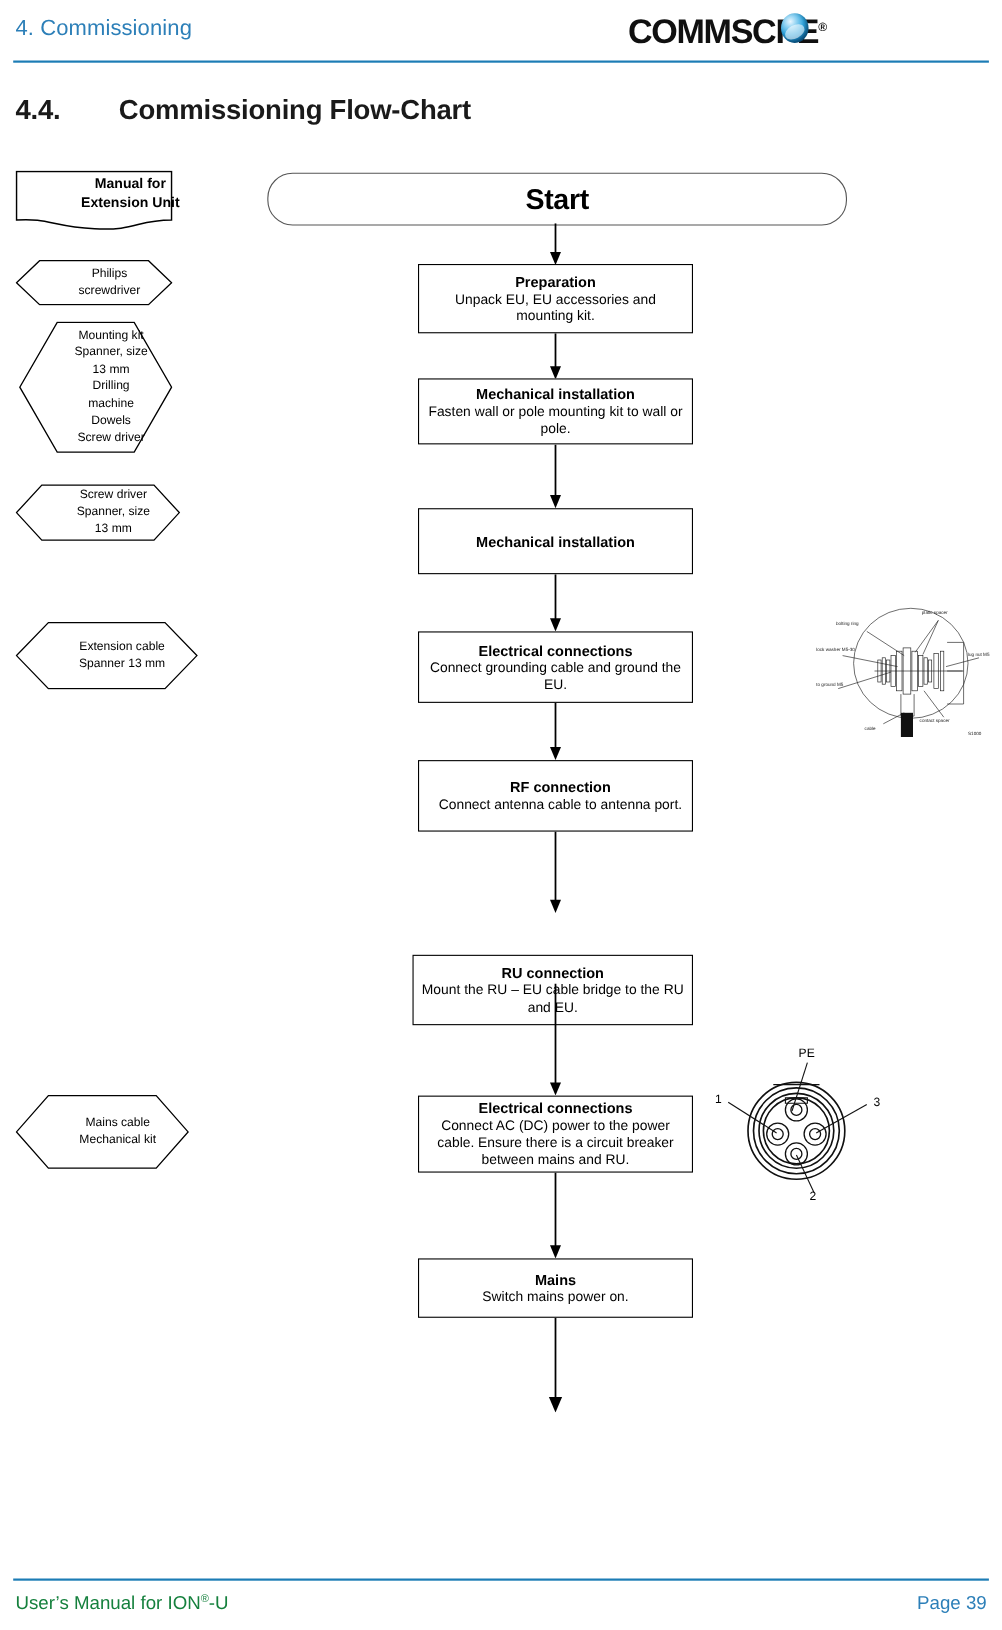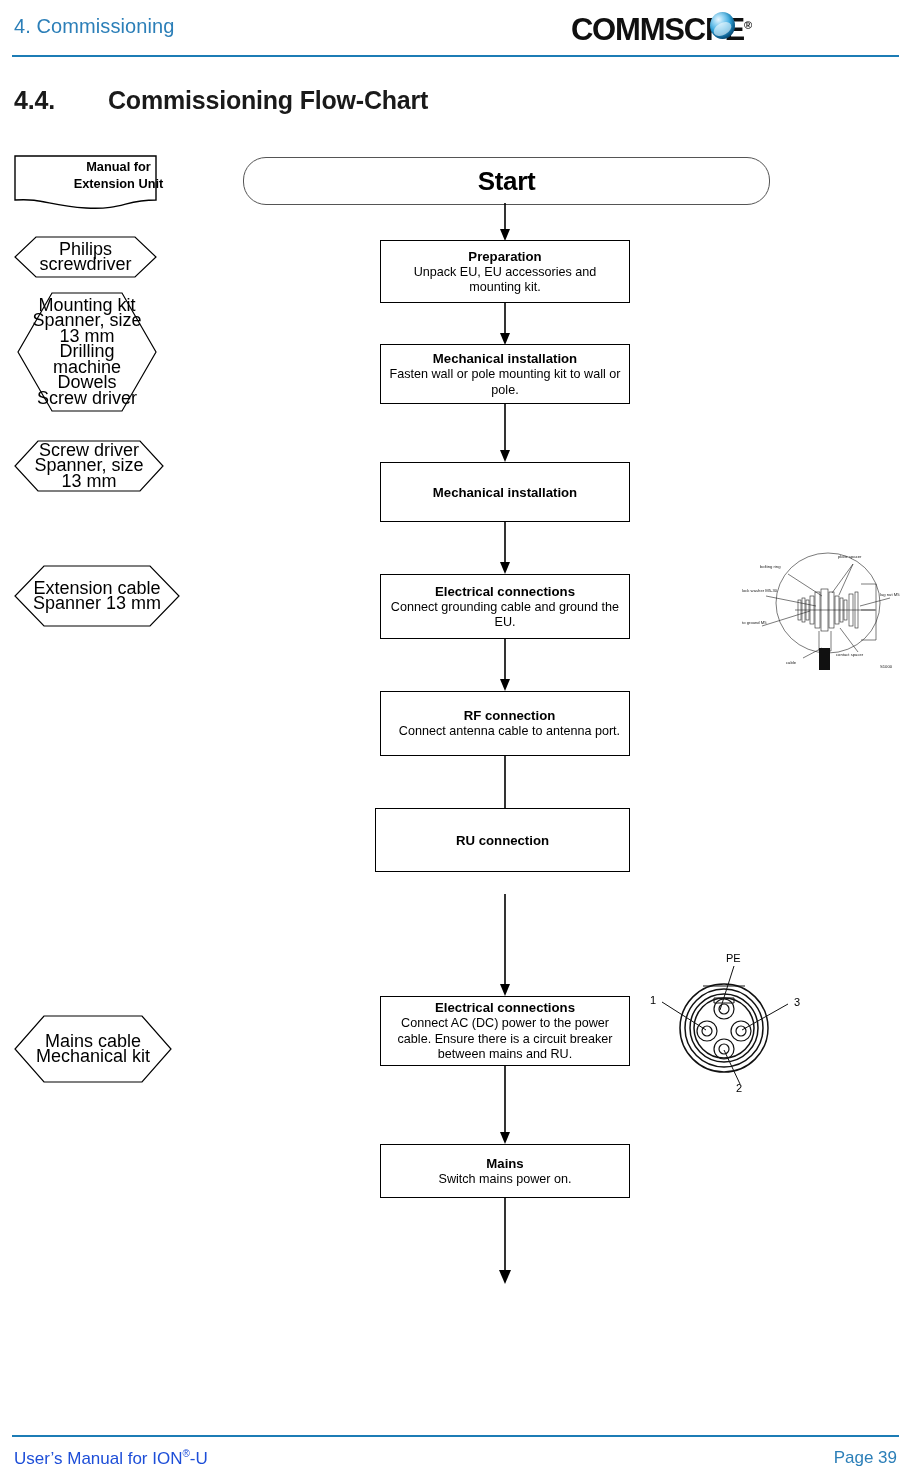--- a/index.html
+++ b/index.html
@@ -94,21 +94,21 @@
   #footer-rule {
     position: absolute;
     left: 12px; top: 1435px;
     width: 887px; height: 2px;
     background: #1C7CB5;
   }
   #footer-left {
     position: absolute;
     left: 14px; top: 1448px;
     font-size: 17px;
-    color: #1d4ed8;
+    color: #15803d;
     white-space: nowrap;
   }
   #footer-left sup { font-size: 10px; }
   #footer-right {
     position: absolute;
     right: 14px; top: 1448px;
     font-size: 17px;
     color: #2C7FB8;
     white-space: nowrap;
   }
@@ -156,28 +156,28 @@
   .hexnode {
     position: absolute;
   }
   .hexnode svg {
     position: absolute;
     left: 0; top: 0;
     width: 100%; height: 100%;
   }
   .hexnode .hextext {
     position: absolute;
-    left: 0; top: 0;
+    left: 14px; top: 0;
     width: 100%; height: 100%;
     display: flex;
     flex-direction: column;
     align-items: center;
     justify-content: center;
     text-align: center;
-    font-size: 18px;
+    font-size: 11px;
     line-height: 15.4px;
   }
 
   
   #doc-manual { position: absolute; left: 14px; top: 155px; width: 143px; height: 56px; }
   #doc-manual svg { position: absolute; left: 0; top: 0; }
   #doc-manual .doctext {
     position: absolute;
     left: 0; top: 3px;
     width: 143px;
@@ -278,21 +278,21 @@
 <div class="hexnode" id="hex-grounding" style="left:14px; top:565px; width:166px; height:62px;">
   <svg viewBox="0 0 166 62" preserveAspectRatio="none">
     <path d="M30 1 H136 L165 31 L136 61 H30 L1 31 Z" fill="#fff" stroke="#000" stroke-width="1.2" vector-effect="non-scaling-stroke"></path>
   </svg>
   <div class="hextext">
     <div>Extension cable</div>
     <div>Spanner 13 mm</div>
   </div>
 </div>
 
-<div class="hexnode" id="hex-mains" style="left:14px; top:995px; width:158px; height:68px;margin-top:20px;">
+<div class="hexnode" id="hex-mains" style="left:14px; top:995px; width:158px; height:68px;">
   <svg viewBox="0 0 158 68" preserveAspectRatio="none">
     <path d="M30 1 H128 L157 34 L128 67 H30 L1 34 Z" fill="#fff" stroke="#000" stroke-width="1.2" vector-effect="non-scaling-stroke"></path>
   </svg>
   <div class="hextext">
     <div>Mains cable</div>
     <div>Mechanical kit</div>
   </div>
 </div>
 
 <div id="start-pill">
@@ -358,22 +358,23 @@
   <div class="body">Connect antenna cable to antenna port.</div>
 </div>
 
 <div class="conn" style="left:497px; top:756px;">
   <svg width="16" height="74">
     <line x1="8" y1="0" x2="8" y2="64" stroke="#000" stroke-width="1.6"></line>
     <polygon points="8,74 3,62 13,62" fill="#000"></polygon>
   </svg>
 </div>
 
-<div class="node proc" style="left:375px; top:808px; width:255px; height:64px;">
+<div class="node proc" style="left:375px; top:868px; width:255px; height:64px;">
   <div class="ttl">RU connection</div>
+  <div class="body">Mount the RU – EU cable bridge to the RU and EU.</div>
 </div>
 
 <div class="conn" style="left:497px; top:894px;">
   <svg width="16" height="102">
     <line x1="8" y1="0" x2="8" y2="92" stroke="#000" stroke-width="1.6"></line>
     <polygon points="8,102 3,90 13,90" fill="#000"></polygon>
   </svg>
 </div>
 
 <div class="node proc" style="left:380px; top:996px; width:250px; height:70px;">

